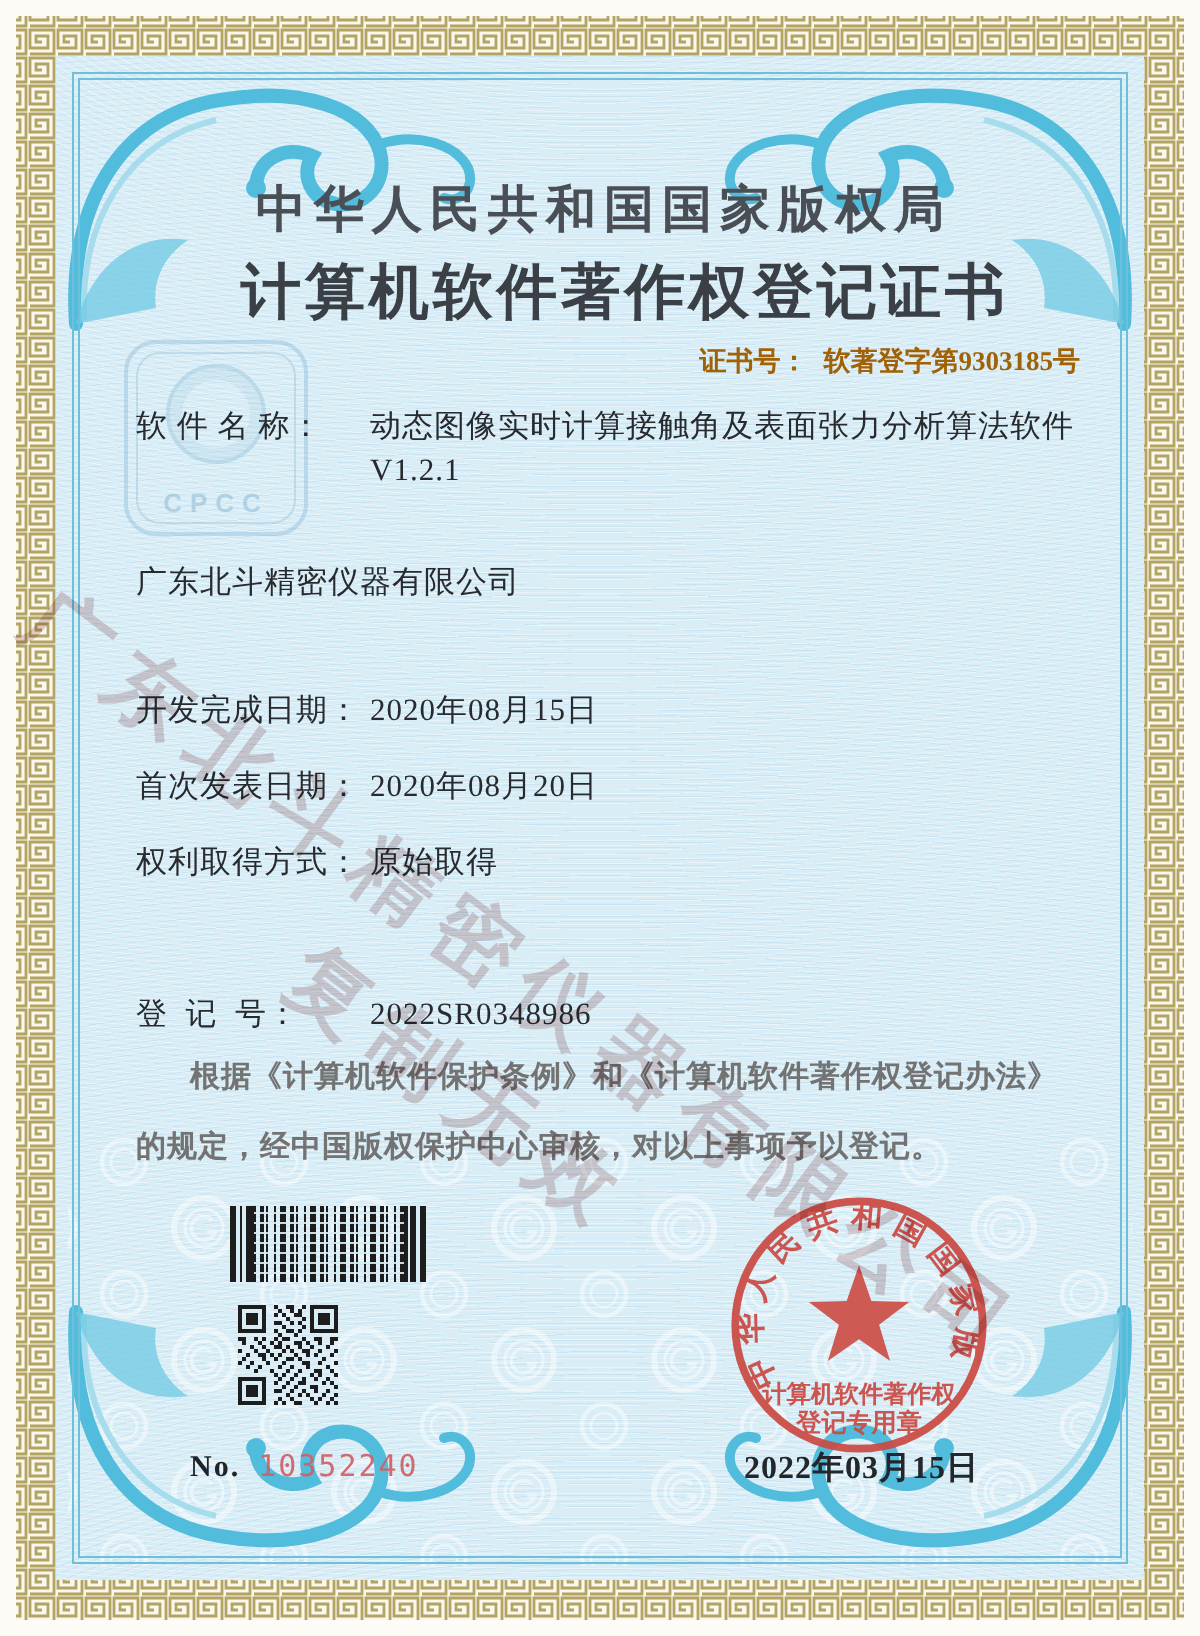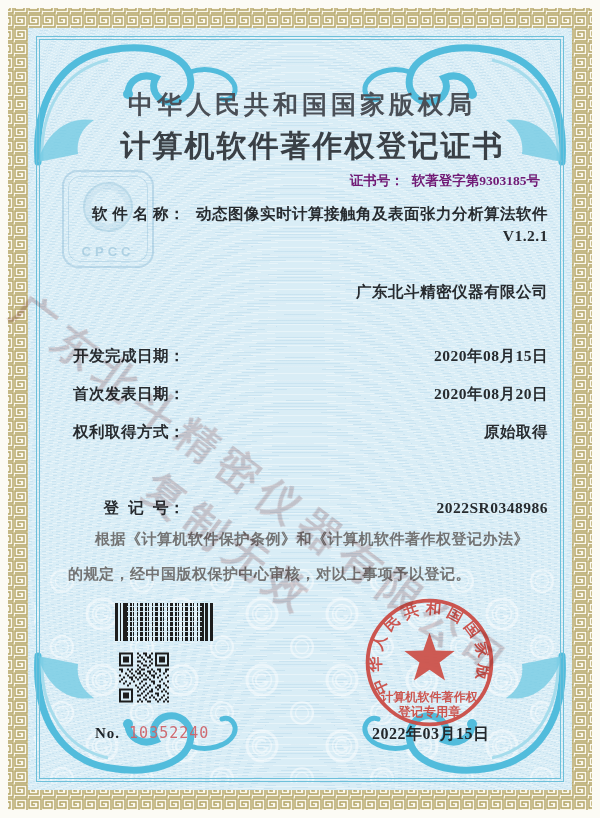--- a/index.html
+++ b/index.html
@@ -22,24 +22,24 @@
   .emboss-circle{position:absolute;left:50%;top:37%;width:46px;height:46px;transform:translate(-50%,-50%);
           border:2px solid rgba(122,176,205,0.32);border-radius:50%;
           box-shadow:inset 0 0 0 6px rgba(122,176,205,0.13);}
   .emboss-text{position:absolute;bottom:7px;width:100%;text-align:center;font-size:13px;letter-spacing:4px;
           color:rgba(122,176,205,0.45);font-weight:700;font-family:"Liberation Sans",sans-serif;}
   .content{position:absolute;inset:0;z-index:3;}
   .issuer{position:absolute;top:88px;left:0;right:0;text-align:center;font-size:25px;font-weight:600;
           letter-spacing:4px;text-indent:4px;color:#4a4f56;}
   .title{position:absolute;top:126px;left:0;right:0;text-align:center;font-size:30px;font-weight:700;
           letter-spacing:2px;text-indent:2px;color:#3a4046;padding-left:23px;}
-  .certno{position:absolute;top:172px;right:60px;font-size:13.5px;font-weight:700;color:#701a75;}
+  .certno{position:absolute;top:172px;right:60px;font-size:13.5px;font-weight:700;color:#a16207;}
   .certno .lbl{margin-right:8px;}
   .row{position:absolute;left:68px;right:52px;display:flex;align-items:flex-start;
-       font-weight:700;color:#272b2f;font-size:15.5px;line-height:22px;text-align:right;}
+       font-weight:400;color:#272b2f;font-size:15.5px;line-height:22px;}
   .row .lbl{flex:0 0 117px;white-space:pre;letter-spacing:0.5px;}
   .row .val{flex:1;letter-spacing:0.5px;}
   .r-name{top:203px}.r-owner{top:281px}.r-dev{top:345px}.r-pub{top:383px}
   .r-acq{top:421px}.r-scope{top:459px}.r-reg{top:497px}
   .statement{position:absolute;left:68px;right:56px;top:522px;font-size:15px;font-weight:600;
        color:#737373;line-height:35px;text-indent:1.8em;letter-spacing:0.5px;}
   
   .pdf417{position:absolute;left:115px;top:603px;width:98px;height:38px;
     background-image:
       repeating-linear-gradient(0deg, rgba(217,237,246,0) 0 4px, rgba(217,237,246,0.9) 4px 5px),

